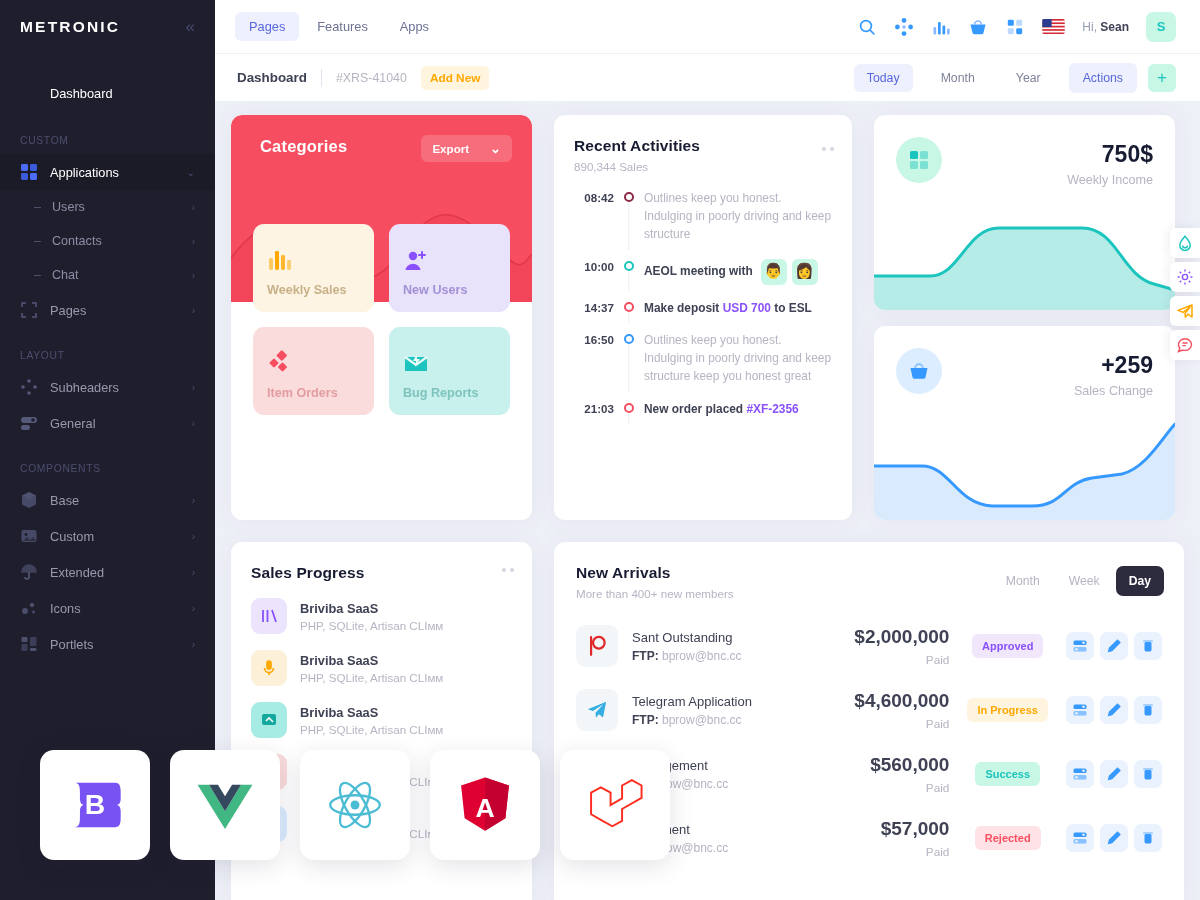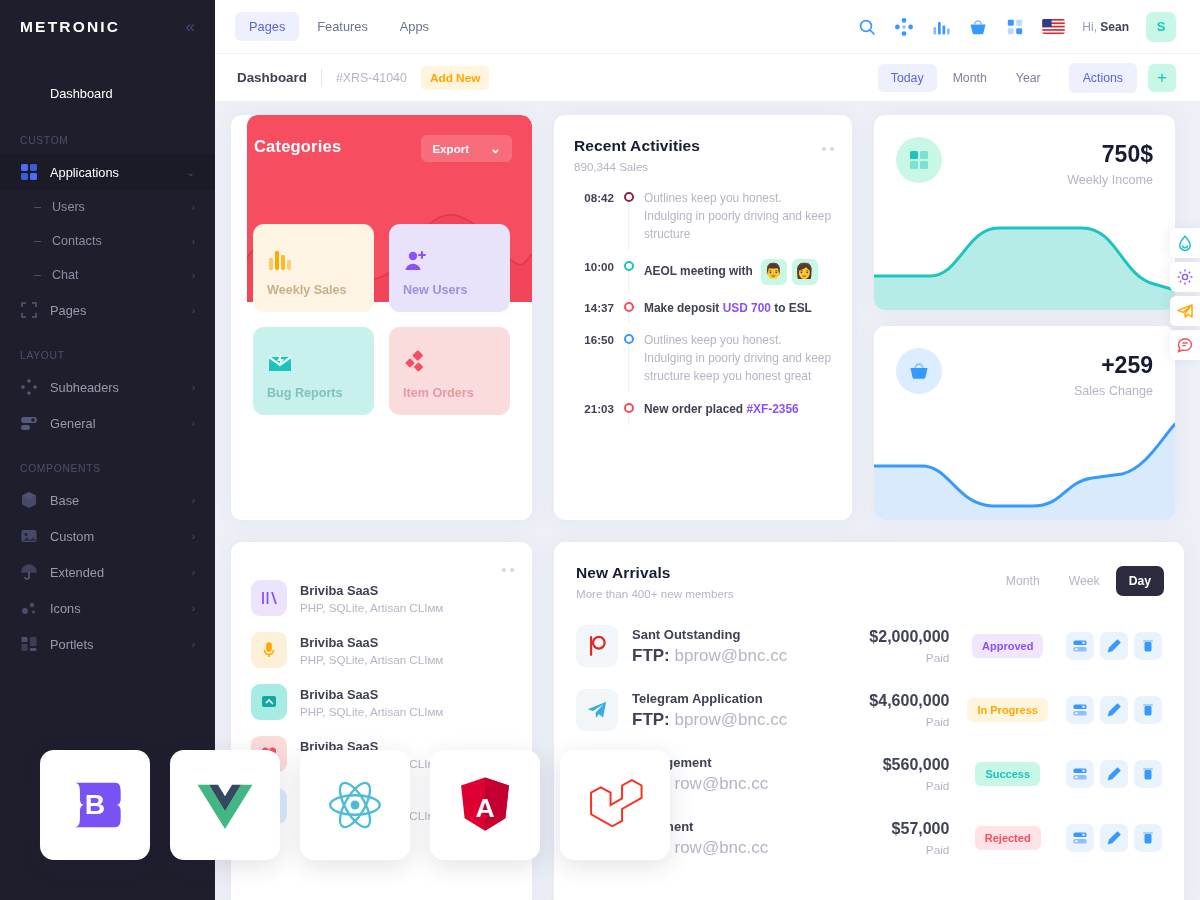--- a/index.html
+++ b/index.html
@@ -102,21 +102,21 @@
   #content { position: absolute; left: 215px; top: 101px; width: 985px;
              height: 799px; padding: 14px 16px; }
   .row1 { display: flex; gap: 22px; height: 405px; }
   .row2 { display: flex; gap: 22px; margin-top: 22px; height: 370px; }
   .card { background: #fff; border-radius: 11px; box-shadow: 0 0 22px 0 rgba(82,63,105,.06); }
 
   
   .cat-card { width: 301px; position: relative; overflow: hidden; }
   .cat-top {
     background: #f64e60; border-radius: 11px 11px 0 0; height: 187px;
-    padding: 22px 7px 0; position: relative; overflow: hidden; margin-left: 16px;
+    padding: 22px 29px 0; position: relative; overflow: hidden;
   }
   .cat-title { color: #fff; font-size: 16.5px; font-weight: 700; letter-spacing: .2px; }
   .cat-export {
     position: absolute; right: 20px; top: 20px; background: rgba(255,255,255,.18);
     color: #fff; font-size: 11.6px; font-weight: 600; padding: 7px 11px;
     border-radius: 6px; display: flex; align-items: center; gap: 21px;
   }
   .cat-wave { position: absolute; left: 0; bottom: -4px; width: 100%; }
   .tiles { display: grid; grid-template-columns: 1fr 1fr; gap: 15px;
            padding: 0 22px; margin-top: -78px; position: relative; z-index: 2; }
@@ -170,25 +170,25 @@
 
   
   .na-card { flex: 1; padding: 22px 22px 0; position: relative; overflow: hidden; }
   .na-tabs { position: absolute; right: 20px; top: 24px; display: flex; gap: 3px; align-items: center; }
   .na-tab { padding: 8px 13px; border-radius: 7px; font-size: 12.2px; color: #b5b5c3; }
   .na-tab.active { background: #2d2b3e; color: #fff; font-weight: 600; }
   .na-row { display: flex; align-items: center; height: 64px; }
   .na-logo { width: 42px; height: 42px; border-radius: 9px; background: #f3f6f9;
              display: flex; align-items: center; justify-content: center; flex: none; }
   .na-info { margin-left: 14px; width: 224px; }
-  .na-name { font-size: 13px; font-weight: 700; color: #3f4254; }
-  .na-ftp { font-size: 17px; color: #b5b5c3; margin-top: 4px; }
+  .na-name { font-size: 13px; font-weight: 400; color: #3f4254; }
+  .na-ftp { font-size: 12px; color: #b5b5c3; margin-top: 4px; }
   .na-ftp b { color: #3f4254; font-weight: 700; }
   .na-amt { width: 130px; text-align: right; }
-  .na-amt .v { font-size: 16px; font-weight: 700; color: #3f4254; }
+  .na-amt .v { font-size: 19px; font-weight: 700; color: #3f4254; }
   .na-amt .p { font-size: 11.8px; color: #b5b5c3; margin-top: 5px; }
   .na-status { width: 130px; text-align: center; }
   .na-badge { display: inline-block; font-size: 11px; font-weight: 600;
               padding: 6px 10px; border-radius: 6px; }
   .na-acts { margin-left: auto; display: flex; gap: 6px; }
   .na-btn { width: 28px; height: 28px; border-radius: 7px; background: #eaf2fe;
             display: flex; align-items: center; justify-content: center; }
 
   
   #rtool { position: absolute; right: 0; top: 228px; width: 30px;
@@ -371,21 +371,21 @@
     <div class="avatar-sq">S</div>
   </div>
 </div>
 
 <div id="subheader">
   <span class="crumb-title">Dashboard</span>
   <span class="crumb-sep"></span>
   <span class="crumb-id">#XRS-41040</span>
   <span class="badge-add">Add New</span>
   <div class="sub-right">
-    <div id="range-tabs" style="display:flex;gap:3px">
+    <div id="range-tabs" style="display:flex;gap:15px">
         <div class="rng-btn active">Today</div>
         <div class="rng-btn">Month</div>
         <div class="rng-btn">Year</div>
       </div>
     <span class="act-btn">Actions</span>
     <span class="plus-btn">+</span>
   </div>
 </div>
 
 <div id="content">
@@ -419,39 +419,39 @@
           <div class="tile" style="background: rgb(233, 226, 251);">
             <div class="tile-icon">
               <div style="width:26px;height:26px"><svg viewBox="0 0 26 26">
                   <circle cx="10" cy="9" r="4.2" fill="#8950fc"></circle>
                   <path d="M2.5 23a7.6 7.6 0 0 1 15 0z" fill="#8950fc"></path>
                   <path d="M19 5v6M16 8h6" stroke="#8950fc" stroke-width="2" stroke-linecap="round"></path>
                 </svg></div>
             </div>
             <div class="tile-label" style="color: rgb(163, 145, 214);">New Users</div>
           </div>
+          <div class="tile" style="background: rgb(251, 220, 221);">
+            <div class="tile-icon">
+              <div style="width:26px;height:26px"><svg viewBox="0 0 26 26">
+                  <rect x="10.8" y="1.5" width="8" height="8" rx="1.2" transform="rotate(45 14.8 5.5)" fill="#f64e60"></rect>
+                  <rect x="3.5" y="9.5" width="7" height="7" rx="1.2" transform="rotate(45 7 13)" fill="#f64e60"></rect>
+                  <rect x="12" y="13.5" width="7" height="7" rx="1.2" transform="rotate(45 15.5 17)" fill="#f64e60"></rect>
+                </svg></div>
+            </div>
+            <div class="tile-label" style="color: rgb(227, 156, 160);">Item Orders</div>
+          </div>
           <div class="tile" style="background: rgb(200, 240, 236);">
             <div class="tile-icon">
               <div style="width:26px;height:26px"><svg viewBox="0 0 26 26">
                   <path d="M2 7h22v14H2z" fill="#1bc5bd"></path>
                   <path d="M2 7l11 8 11-8" fill="none" stroke="#e9fbf9" stroke-width="2.2"></path>
                   <path d="M14 4l-4 7h3l-1 6 5-8h-3z" fill="#e9fbf9"></path>
                 </svg></div>
             </div>
             <div class="tile-label" style="color: rgb(127, 195, 189);">Bug Reports</div>
-          </div>
-          <div class="tile" style="background: rgb(251, 220, 221);">
-            <div class="tile-icon">
-              <div style="width:26px;height:26px"><svg viewBox="0 0 26 26">
-                  <rect x="10.8" y="1.5" width="8" height="8" rx="1.2" transform="rotate(45 14.8 5.5)" fill="#f64e60"></rect>
-                  <rect x="3.5" y="9.5" width="7" height="7" rx="1.2" transform="rotate(45 7 13)" fill="#f64e60"></rect>
-                  <rect x="12" y="13.5" width="7" height="7" rx="1.2" transform="rotate(45 15.5 17)" fill="#f64e60"></rect>
-                </svg></div>
-            </div>
-            <div class="tile-label" style="color: rgb(227, 156, 160);">Item Orders</div>
           </div>
         </div>
     </div>
 
     <div class="card act-card">
       <div class="ct-title">Recent Activities</div>
       <div class="ct-sub">890,344 Sales</div>
       <div class="dots-menu">
           <i></i>
           <i></i>
@@ -533,20 +533,21 @@
               <path d="M0 58 L48 58 C76 58 82 96 118 98 L158 98 C190 98 190 74 218 70 L248 66 C272 60 288 30 301 16 L301 112 L0 112 Z" fill="#d9eafd"></path>
               <path d="M0 58 L48 58 C76 58 82 96 118 98 L158 98 C190 98 190 74 218 70 L248 66 C272 60 288 30 301 16" fill="none" stroke="#3699ff" stroke-width="3" stroke-linecap="round"></path>
             </svg></div>
         </div>
       </div>
   </div>
 
   <div class="row2">
 
     <div class="card sp-card">
+      <div class="ct-title">Sales Progress</div>
       <div class="dots-menu" style="top:26px">
           <i></i>
           <i></i>
         </div>
       <div id="sp-list" style="margin-top:4px">
           <div class="sp-row">
             <div class="sp-ico" style="background: rgb(236, 228, 253);">
               <div style="width:20px;height:20px"><svg viewBox="0 0 20 20" fill="none" stroke="#8950fc" stroke-width="1.8">
                   <path d="M4 4v12M8.5 4v12M13 4l4 12"></path>
                 </svg></div>

